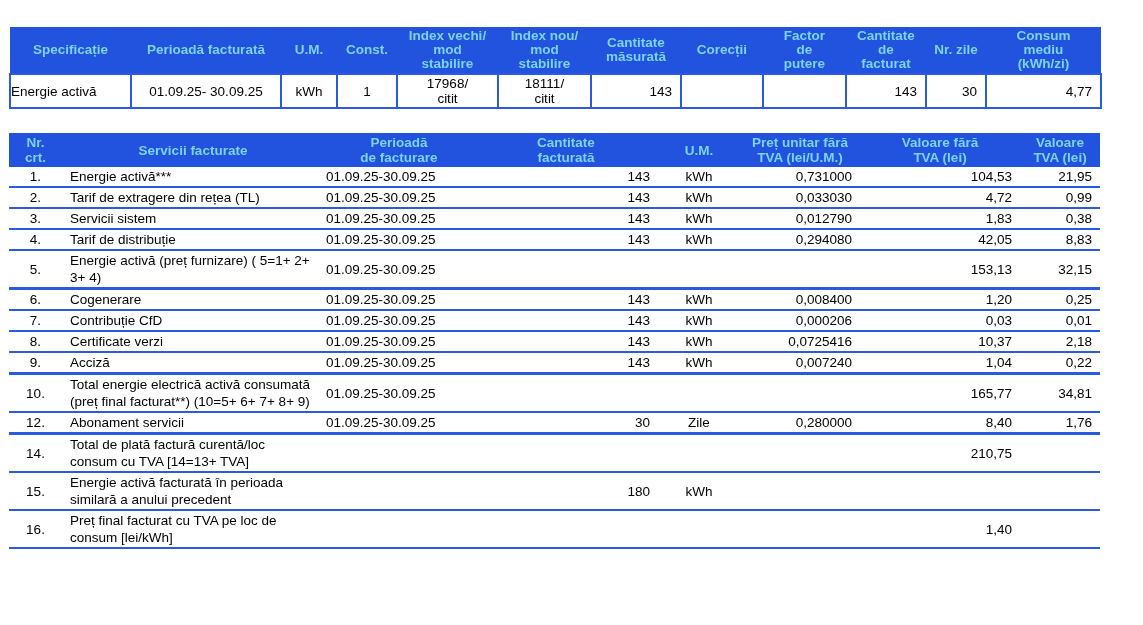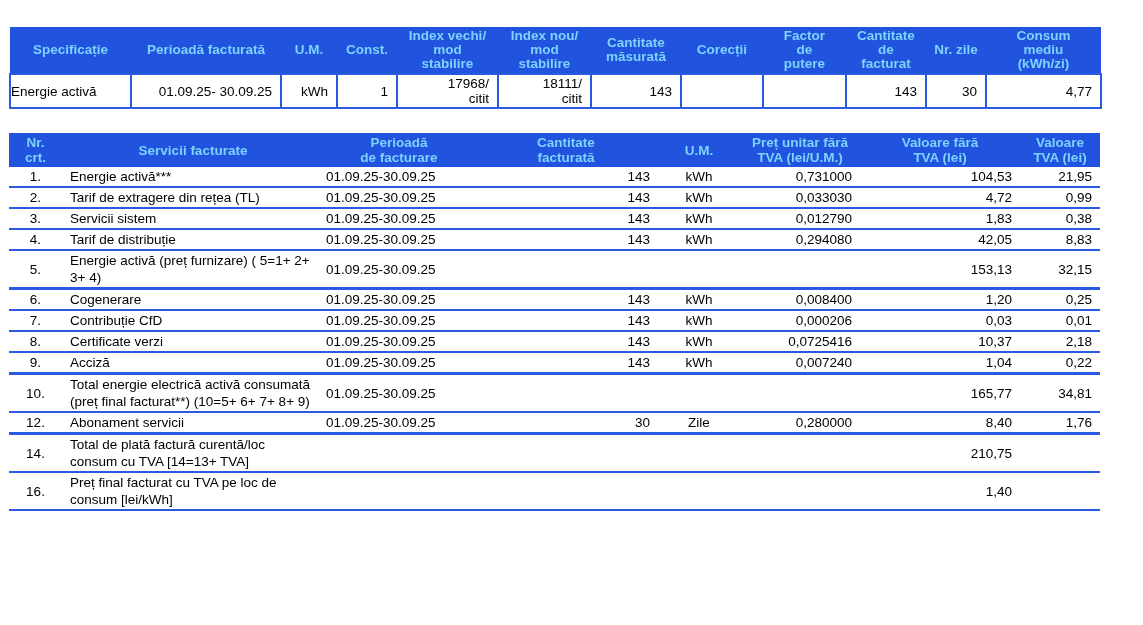--- a/index.html
+++ b/index.html
@@ -28,21 +28,21 @@
   #t2 th { line-height: 15px; }
 
   
   #t1 td {
     border: 2px solid var(--grid, #2a5ae0);
     font-size: 13.5px;
     line-height: 15px;
     padding: 1px 8px;
     vertical-align: middle;
     white-space: pre-line;
-    text-align: right;
+    text-align: center;
   }
   #t1 td.t1-left  { text-align: left;  padding-left: 0; }
   #t1 td.t1-right { text-align: right; }
 
   
   #t2 { margin-top: 24px; }
   #t2 td {
     border-bottom: 2px solid var(--grid, #2a5ae0);
     font-size: 13.5px;
     line-height: 17px;
@@ -268,20 +268,30 @@
         <td class="c-nr">14.</td>
         <td class="c-srv">Total de plată factură curentă/loc consum cu TVA [14=13+ TVA]</td>
         <td class="c-per"></td>
         <td class="c-qty"></td>
         <td class="c-um"></td>
         <td class="c-price"></td>
         <td class="c-net">210,75</td>
         <td class="c-vat"></td>
       </tr>
       <tr>
+        <td class="c-nr">15.</td>
+        <td class="c-srv">Energie activă facturată în perioada similară a anului precedent</td>
+        <td class="c-per"></td>
+        <td class="c-qty">180</td>
+        <td class="c-um">kWh</td>
+        <td class="c-price"></td>
+        <td class="c-net"></td>
+        <td class="c-vat"></td>
+      </tr>
+      <tr>
         <td class="c-nr">16.</td>
         <td class="c-srv">Preț final facturat cu TVA pe loc de consum [lei/kWh]</td>
         <td class="c-per"></td>
         <td class="c-qty"></td>
         <td class="c-um"></td>
         <td class="c-price"></td>
         <td class="c-net">1,40</td>
         <td class="c-vat"></td>
       </tr>
     </tbody>

